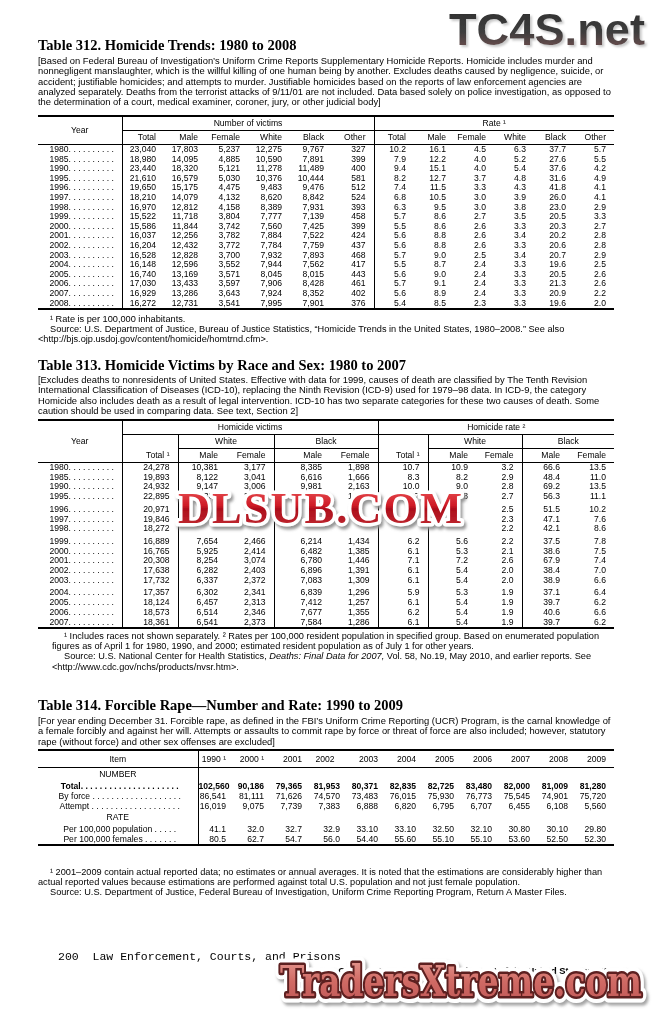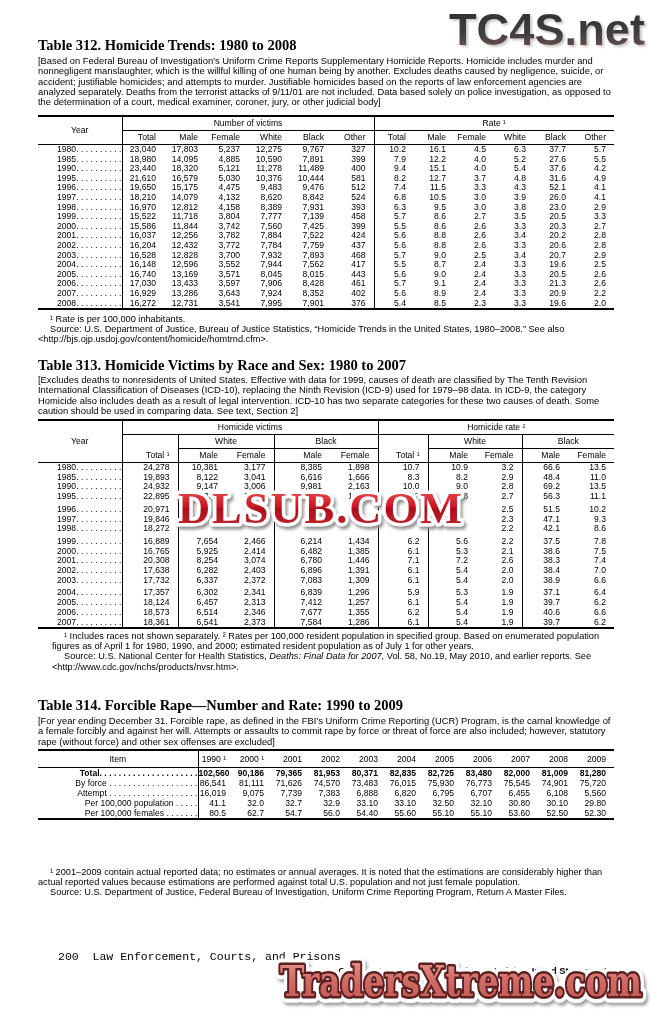--- a/index.html
+++ b/index.html
@@ -13,21 +13,21 @@
   table{border-collapse:collapse;width:576px;table-layout:fixed;
         border-top:2px solid #000;border-bottom:2px solid #000;}
   th,td{padding:0;font-size:8.6px;font-weight:normal;}
   thead th{text-align:center;line-height:13px;}
   .hgb{border-bottom:1px solid #000;}   
   .hbb{border-bottom:1px solid #000;}   
   .bl{border-left:1px solid #000;}      
   .vbot{vertical-align:bottom;}
   .num-h{text-align:right;padding-right:8px;}
   td.num{text-align:right;padding-right:8px;line-height:9.6px;white-space:nowrap;}
-  td.lbl{text-align:right;padding-left:4px;line-height:9.6px;white-space:nowrap;overflow:hidden;margin-left:30px;}
+  td.lbl{text-align:center;padding-left:4px;line-height:9.6px;white-space:nowrap;overflow:hidden;margin-left:30px;}
   #t313 td.num,#t313 td.lbl{line-height:9.7px;}
   #t314 td.num,#t314 td.lbl{line-height:10px;}
   tr.gap td{padding-top:3px;}
   tr.bold td{font-weight:bold;}
   td.sub{text-align:center;line-height:13px;padding-left:0;white-space:nowrap;overflow:hidden;}
   .pgfoot{position:absolute;font-size:11.5px;font-family:Liberation Mono, monospace;}
   .credit{position:absolute;left:38px;width:576px;text-align:right;font-size:9.4px;font-weight:bold;}
   .wm{position:absolute;z-index:10;pointer-events:none;}
 </style>
 </head>
@@ -139,21 +139,21 @@
         <td class="num bl">19,650</td>
         <td class="num">15,175</td>
         <td class="num">4,475</td>
         <td class="num">9,483</td>
         <td class="num">9,476</td>
         <td class="num">512</td>
         <td class="num bl">7.4</td>
         <td class="num">11.5</td>
         <td class="num">3.3</td>
         <td class="num">4.3</td>
-        <td class="num">52.1</td>
+        <td class="num">41.8</td>
         <td class="num">4.1</td>
       </tr>
       <tr class="">
         <td class="lbl">1997. . . . . . . . . .</td>
         <td class="num bl">18,210</td>
         <td class="num">14,079</td>
         <td class="num">4,132</td>
         <td class="num">8,620</td>
         <td class="num">8,842</td>
         <td class="num">524</td>
@@ -449,21 +449,21 @@
         <td class="lbl">1997. . . . . . . . . .</td>
         <td class="num bl">19,846</td>
         <td class="num bl"></td>
         <td class="num"></td>
         <td class="num bl"></td>
         <td class="num"></td>
         <td class="num bl"></td>
         <td class="num bl"></td>
         <td class="num">2.3</td>
         <td class="num bl">47.1</td>
-        <td class="num">9.3</td>
+        <td class="num">7.6</td>
       </tr>
       <tr class="">
         <td class="lbl">1998. . . . . . . . . .</td>
         <td class="num bl">18,272</td>
         <td class="num bl"></td>
         <td class="num"></td>
         <td class="num bl"></td>
         <td class="num"></td>
         <td class="num bl"></td>
         <td class="num bl"></td>
@@ -500,21 +500,21 @@
       <tr class="">
         <td class="lbl">2001. . . . . . . . . .</td>
         <td class="num bl">20,308</td>
         <td class="num bl">8,254</td>
         <td class="num">3,074</td>
         <td class="num bl">6,780</td>
         <td class="num">1,446</td>
         <td class="num bl">7.1</td>
         <td class="num bl">7.2</td>
         <td class="num">2.6</td>
-        <td class="num bl">38.3</td>
+        <td class="num bl">67.9</td>
         <td class="num">7.4</td>
       </tr>
       <tr class="">
         <td class="lbl">2002. . . . . . . . . .</td>
         <td class="num bl">17,638</td>
         <td class="num bl">6,282</td>
         <td class="num">2,403</td>
         <td class="num bl">6,896</td>
         <td class="num">1,391</td>
         <td class="num bl">6.1</td>
@@ -613,31 +613,35 @@
       <col style="width:38px">
       <col style="width:38px">
       <col style="width:38px">
   </colgroup>
   <thead>
     <tr>
       <th class="hbb" style="line-height:16px;">Item</th>
       <th class="bl hbb num-h" style="line-height:16px;">1990 ¹</th>
       <th class="hbb num-h" style="line-height:16px;">2000 ¹</th>
       <th class="hbb num-h" style="line-height:16px;">2001</th>
-      <th class="hbb num-h" style="line-height:16px;">2002</th>
+      <th class="hbb num-h" style="line-height:16px;text-align:center;">2002</th>
       <th class="hbb num-h" style="line-height:16px;">2003</th>
       <th class="hbb num-h" style="line-height:16px;">2004</th>
       <th class="hbb num-h" style="line-height:16px;">2005</th>
       <th class="hbb num-h" style="line-height:16px;">2006</th>
       <th class="hbb num-h" style="line-height:16px;margin-top:32px;">2007</th>
       <th class="hbb num-h" style="line-height:16px;">2008</th>
       <th class="hbb num-h" style="line-height:16px;">2009</th>
     </tr>
   </thead>
   <tbody>
+      <tr class="">
+        <td class="sub">NUMBER</td>
+        <td colspan="11" class="bl"></td>
+      </tr>
       <tr class="bold">
         <td class="lbl">Total. . . . . . . . . . . . . . . . . . . . .</td>
         <td class="num bl">102,560</td>
         <td class="num">90,186</td>
         <td class="num">79,365</td>
         <td class="num">81,953</td>
         <td class="num">80,371</td>
         <td class="num">82,835</td>
         <td class="num">82,725</td>
         <td class="num">83,480</td>
@@ -665,20 +669,24 @@
         <td class="num">9,075</td>
         <td class="num">7,739</td>
         <td class="num">7,383</td>
         <td class="num">6,888</td>
         <td class="num">6,820</td>
         <td class="num">6,795</td>
         <td class="num">6,707</td>
         <td class="num">6,455</td>
         <td class="num">6,108</td>
         <td class="num">5,560</td>
+      </tr>
+      <tr class="">
+        <td class="sub">RATE</td>
+        <td colspan="11" class="bl"></td>
       </tr>
       <tr class="">
         <td class="lbl">Per 100,000 population . . . . .</td>
         <td class="num bl">41.1</td>
         <td class="num">32.0</td>
         <td class="num">32.7</td>
         <td class="num">32.9</td>
         <td class="num">33.10</td>
         <td class="num">33.10</td>
         <td class="num">32.50</td>

